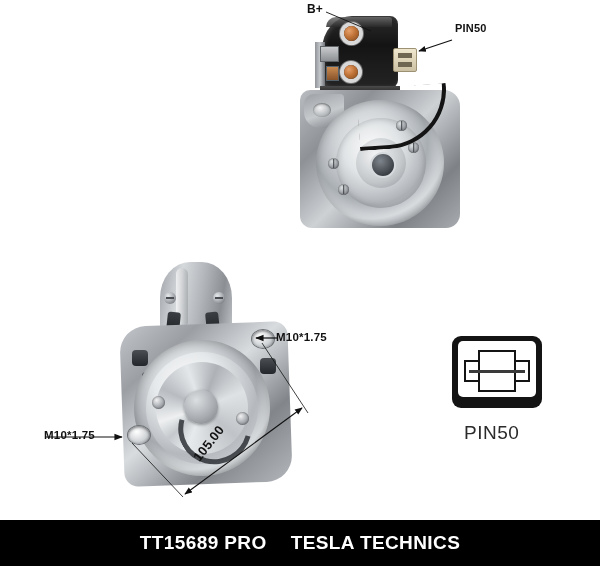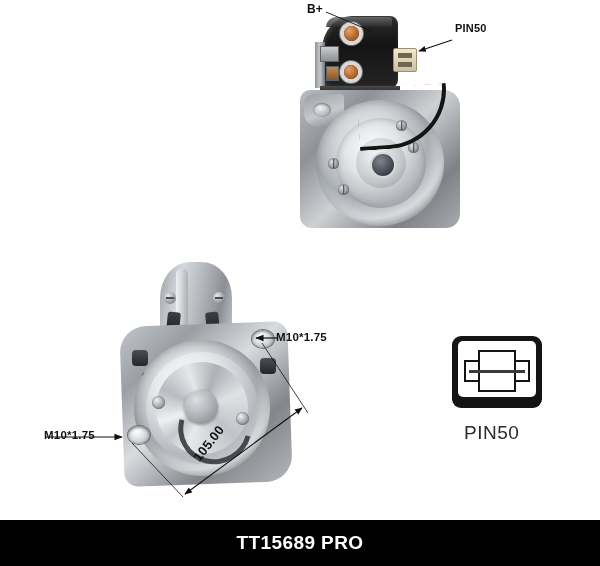--- a/index.html
+++ b/index.html
@@ -535,15 +535,16 @@
     <div class="conn-cross-h"></div>
     <div class="conn-cross-v"></div>
     <div class="conn-cross-patch-h"></div>
     <div class="conn-divider"></div>
   </div>
 
   <div class="abs" id="lbl-pin50-bottom">PIN50</div>
 
   <div id="footer-bar">
     <span class="sku">TT15689 PRO</span>
+    <span class="brand">TESLA TECHNICS</span>
   </div>
 
 </div>
 
 </body></html>

